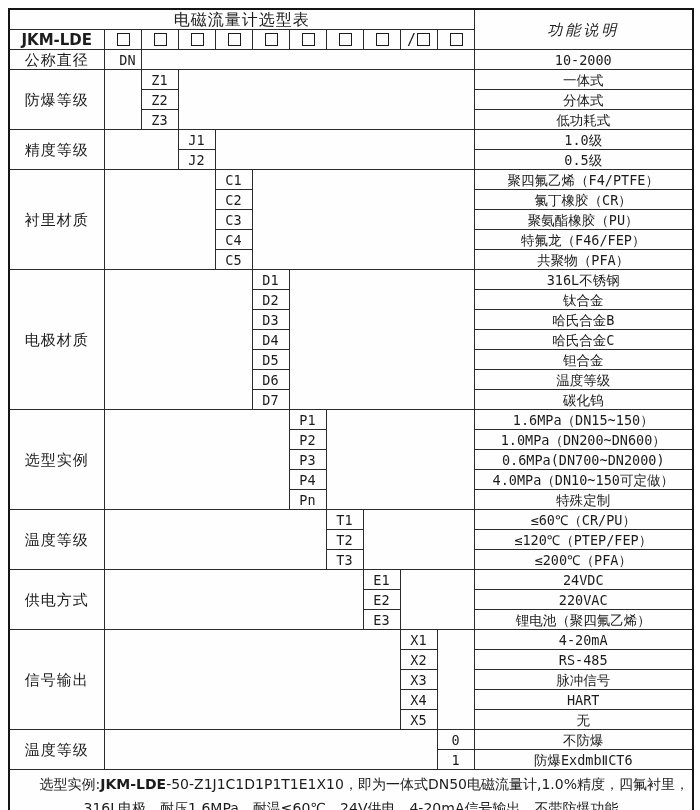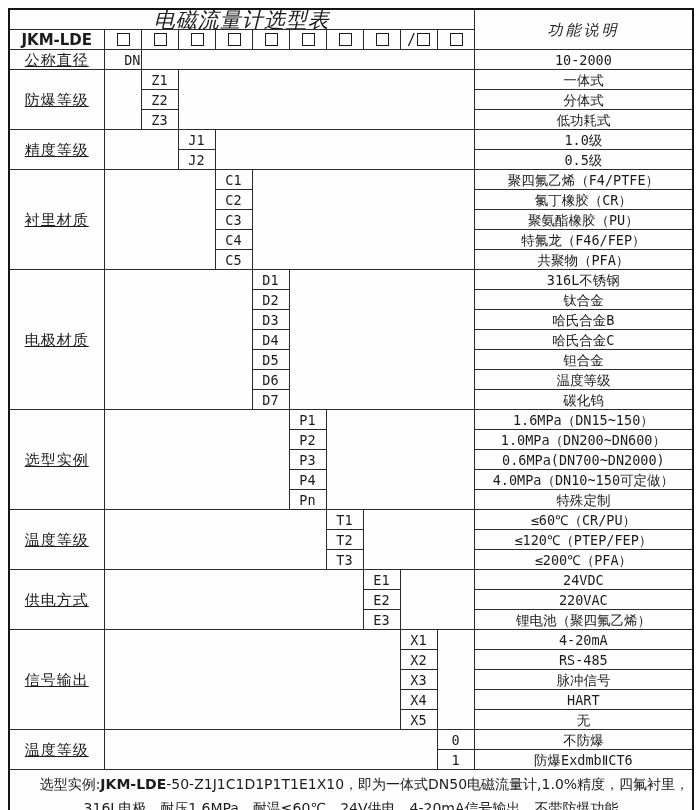--- a/index.html
+++ b/index.html
@@ -9,26 +9,26 @@
   }
   .sheet{position:absolute;left:8px;top:8px;}
   table{
     border-collapse:collapse;table-layout:fixed;width:684px;
     border:2px solid #151515;background:#fefefe;
   }
   td{
     border:1px solid #2b2b2b;padding:0;text-align:center;vertical-align:middle;
     height:19px;font-size:14px;line-height:18px;overflow:hidden;white-space:nowrap;
   }
-  .title{font-size:21px;letter-spacing:1px;font-style:italic;}
+  .title{font-size:16px;letter-spacing:1px;}
   .fhead{font-size:15px;letter-spacing:3px;font-style:italic;}
   .mlbl{font-weight:bold;font-size:15px;font-family:"DejaVu Sans","Liberation Sans",sans-serif;}
-  .lbl{font-size:15px;letter-spacing:1px;text-decoration:underline;}
+  .lbl{font-size:15px;letter-spacing:1px;}
   .code,.desc{font-family:"DejaVu Sans Mono","Liberation Mono",monospace;font-size:13.5px;}
-  .code.left{text-align:right;padding-left:10px;margin-top:24px;}
+  .code.left{text-align:center;padding-left:10px;margin-top:24px;}
   .sp{background:#fefefe;}
   .cb{padding:0;}
   .cbox{
     display:inline-block;width:11px;height:11px;border:1.5px solid #1c1c1c;
     background:#fdfdfd;vertical-align:-1px;
   }
   .slash{font-family:"DejaVu Sans Mono","Liberation Mono",monospace;font-size:15px;margin-right:1px;}
   .ex{height:50px;white-space:normal;line-height:24px;font-size:14px;padding:1px 3px;}
   .ex .line1{text-align:right;}
   .ex .line2{text-align:center;}

